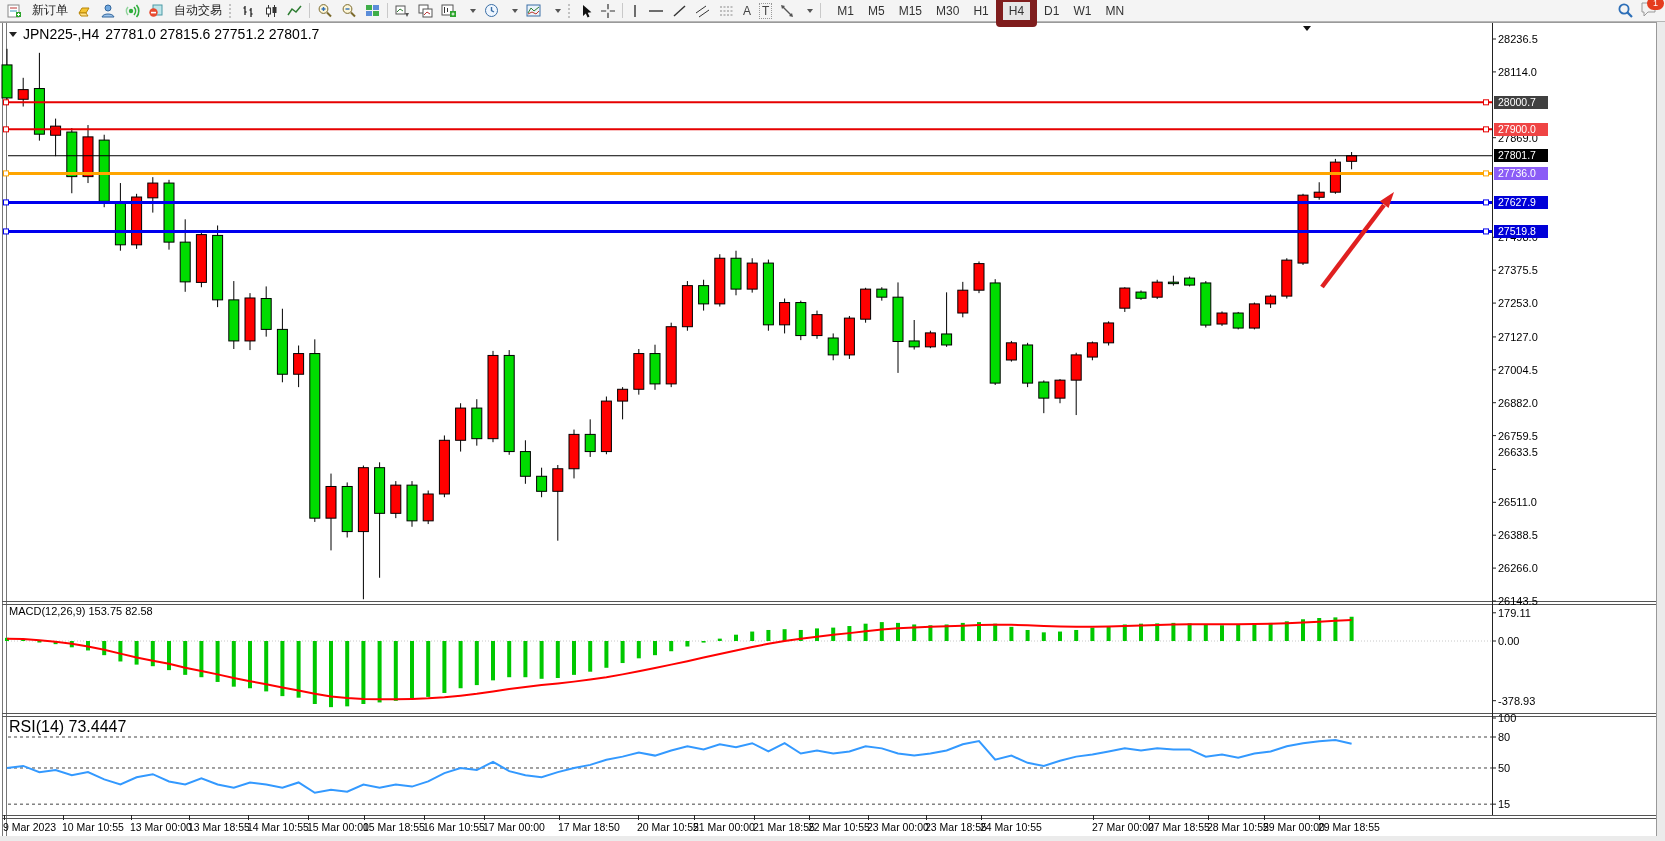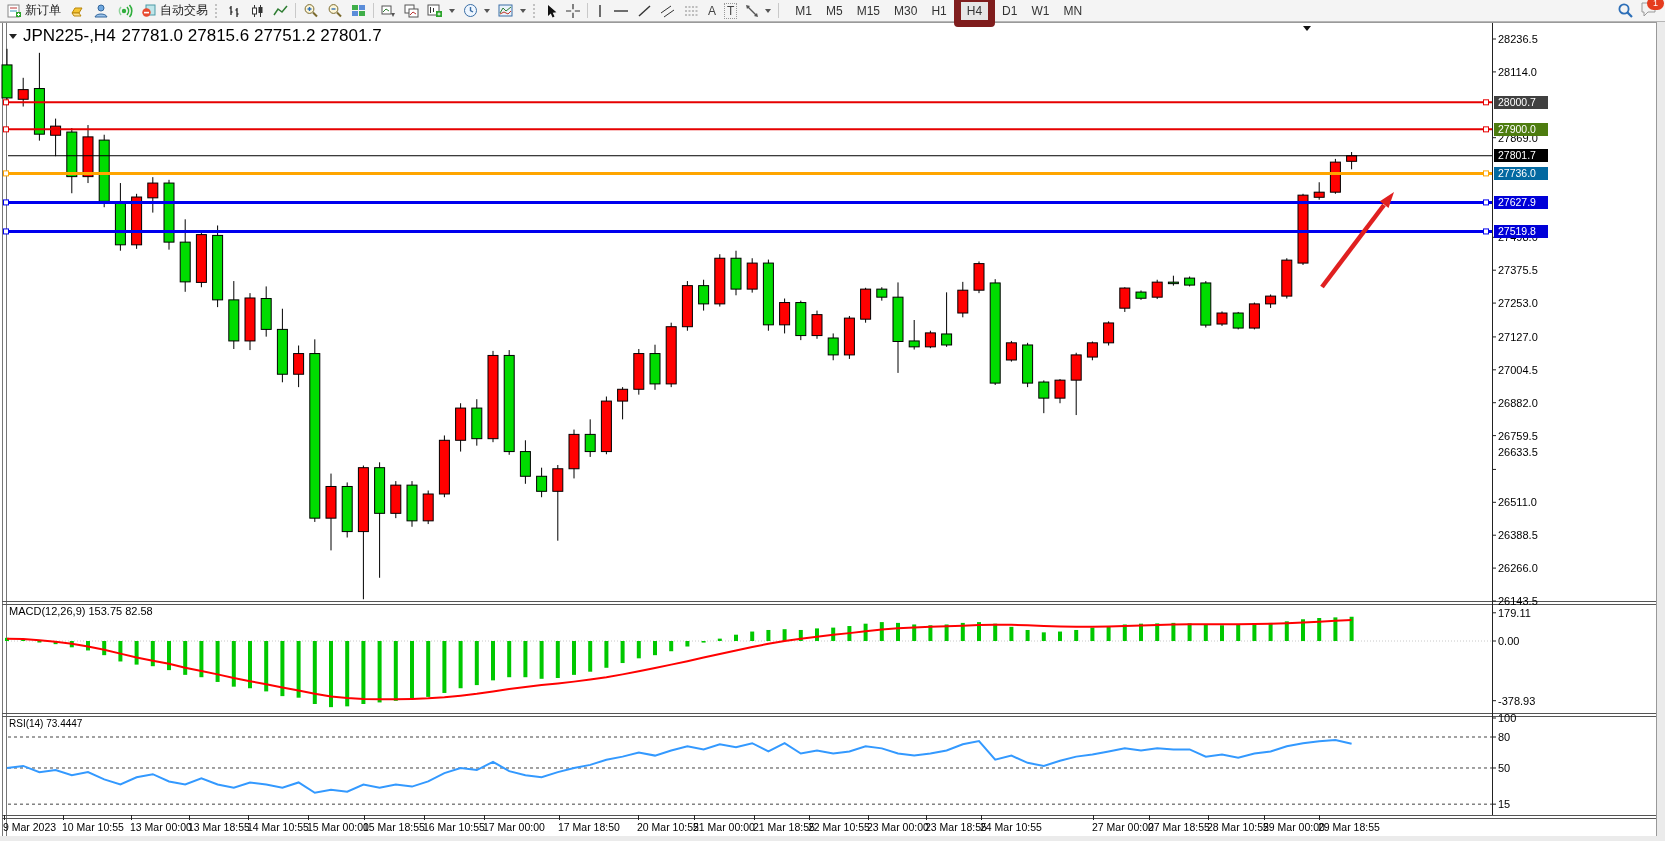--- a/index.html
+++ b/index.html
@@ -1,45 +1,45 @@
 <!DOCTYPE html>
 <html><head>
 <meta charset="utf-8">
 <style>
   html,body{margin:0;padding:0;}
   body{width:1665px;height:841px;position:relative;background:#ffffff;
        font-family:"Liberation Sans",sans-serif;overflow:hidden;}
   
   #toolbar{position:absolute;left:0;top:0;width:1665px;height:21px;background:#f4f4f4;
            border-bottom:1px solid #b5b5b5;display:flex;align-items:center;padding-left:3px;z-index:9;}
-  .tbtn{height:18px;display:flex;align-items:center;gap:3px;padding:0 4px;color:#222;font-size:12px;cursor:default;}
+  .tbtn{height:18px;display:flex;align-items:center;gap:10px;padding:0 4px;color:#222;font-size:12px;cursor:default;}
   .tbtn svg{display:block;}
   .sep{width:1px;height:15px;background:#c9c9c9;margin:0 3px;}
   .handle{width:3px;height:14px;border-left:2px dotted #c2c2c2;margin:0 3px;}
   .caret{width:0;height:0;border-left:3px solid transparent;border-right:3px solid transparent;
          border-top:4px solid #555;margin-left:3px;}
   #tf-group{display:flex;align-items:center;margin-left:6px;}
   .tf{font-size:12px;color:#333;padding:2px 6px;border:1px solid transparent;}
   .tf.active{border:7px solid #7f1d1d;background:#e6e6e6;border-radius:4px;}
   #right-icons{margin-left:auto;display:flex;align-items:center;gap:6px;padding-right:10px;}
   #chat-badge{position:absolute;top:-4px;right:-6px;background:#e53c1e;color:#fff;border-radius:8px;
               min-width:13px;height:13px;font-size:9px;line-height:13px;text-align:center;padding:0 2px;}
   
   #plot{position:absolute;left:0;top:0;z-index:1;}
   #labels{position:absolute;left:0;top:0;width:1665px;height:841px;z-index:3;pointer-events:none;}
   .axlabel{position:absolute;font-size:11px;color:#000;white-space:nowrap;}
   .badge{position:absolute;left:1494px;width:50px;height:13px;color:#fff;font-size:10.5px;
          line-height:13px;padding-left:4px;white-space:nowrap;}
   .tlabel{position:absolute;top:821px;font-size:10.5px;color:#000;white-space:nowrap;}
   #chart-title{position:absolute;left:9px;top:26px;display:flex;align-items:center;gap:6px;
-               font-size:17px;color:#000;z-index:4;}
+               font-size:14px;color:#000;z-index:4;}
   .tri-down{width:0;height:0;border-left:4px solid transparent;border-right:4px solid transparent;
             border-top:5px solid #222;}
   #macd-label{position:absolute;left:9px;top:605px;font-size:11px;color:#000;z-index:4;}
-  #rsi-label{position:absolute;left:9px;top:718px;font-size:10px;color:#000;z-index:4;}
+  #rsi-label{position:absolute;left:9px;top:718px;font-size:16px;color:#000;z-index:4;}
   .chrome{position:absolute;background:#ebebeb;z-index:2;}
 </style>
 </head>
 <body>
 
 <div id="toolbar">
   <div class="tbtn">
     <svg width="15" height="15" viewBox="0 0 15 15">
       <rect x="1" y="2" width="11" height="12" fill="#fff" stroke="#888"></rect>
       <line x1="3" y1="5" x2="10" y2="5" stroke="#b33"></line>
@@ -599,22 +599,22 @@
     <div class="axlabel" style="left: 1498px; top: 562.107px; position: absolute;">26266.0</div>
     <div class="axlabel" style="left: 1498px; top: 595px; position: absolute;">26143.5</div>
     <div class="axlabel" style="left: 1498px; top: 606.794px; position: absolute;">179.11</div>
     <div class="axlabel" style="left: 1498px; top: 635px; position: absolute;">0.00</div>
     <div class="axlabel" style="left: 1498px; top: 694.674px; position: absolute;">-378.93</div>
     <div class="axlabel" style="left: 1498px; top: 712px; position: absolute;">100</div>
     <div class="axlabel" style="left: 1498px; top: 731px; position: absolute;">80</div>
     <div class="axlabel" style="left: 1498px; top: 761.999px; position: absolute;">50</div>
     <div class="axlabel" style="left: 1498px; top: 798.164px; position: absolute;">15</div>
     <div class="badge" style="top: 95.8156px; background: #404040;">28000.7</div>
-    <div class="badge" style="top: 122.855px; background: #4d7c0f;">27900.0</div>
-    <div class="badge" style="top: 166.891px; background: #0369a1;">27736.0</div>
+    <div class="badge" style="top: 122.855px; background: #ef4444;">27900.0</div>
+    <div class="badge" style="top: 166.891px; background: #8b5cf6;">27736.0</div>
     <div class="badge" style="top: 195.918px; background: rgb(0, 0, 216);">27627.9</div>
     <div class="badge" style="top: 224.944px; background: rgb(0, 0, 216);">27519.8</div>
     <div class="badge" style="top: 149.25px; background: rgb(0, 0, 0);">27801.7</div>
     <div class="tlabel" style="left: 3px;">9 Mar 2023</div>
     <div class="tlabel" style="left: 62px;">10 Mar 10:55</div>
     <div class="tlabel" style="left: 130px;">13 Mar 00:00</div>
     <div class="tlabel" style="left: 188px;">13 Mar 18:55</div>
     <div class="tlabel" style="left: 247px;">14 Mar 10:55</div>
     <div class="tlabel" style="left: 307px;">15 Mar 00:00</div>
     <div class="tlabel" style="left: 363px;">15 Mar 18:55</div>

